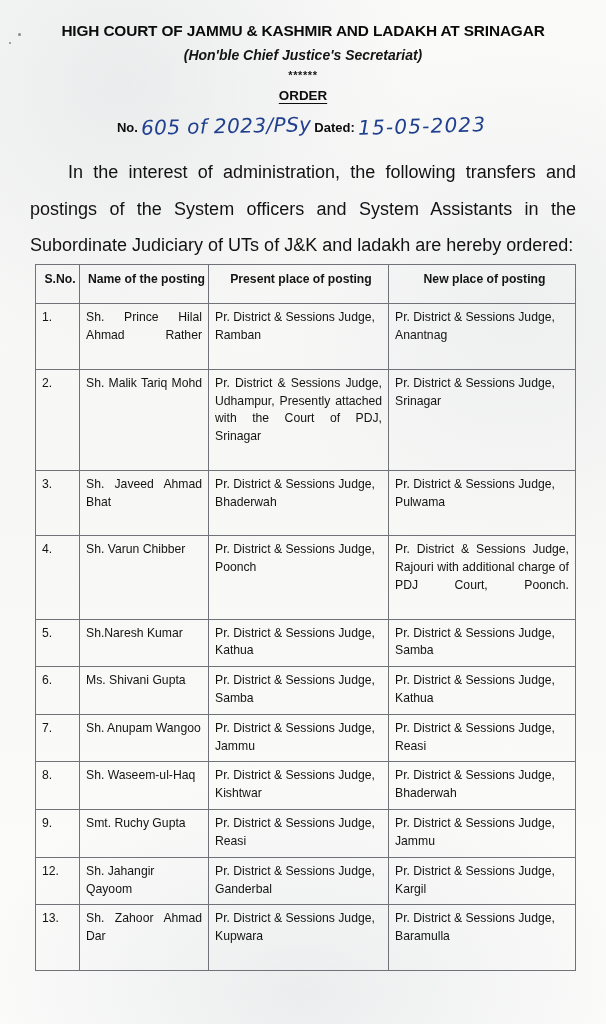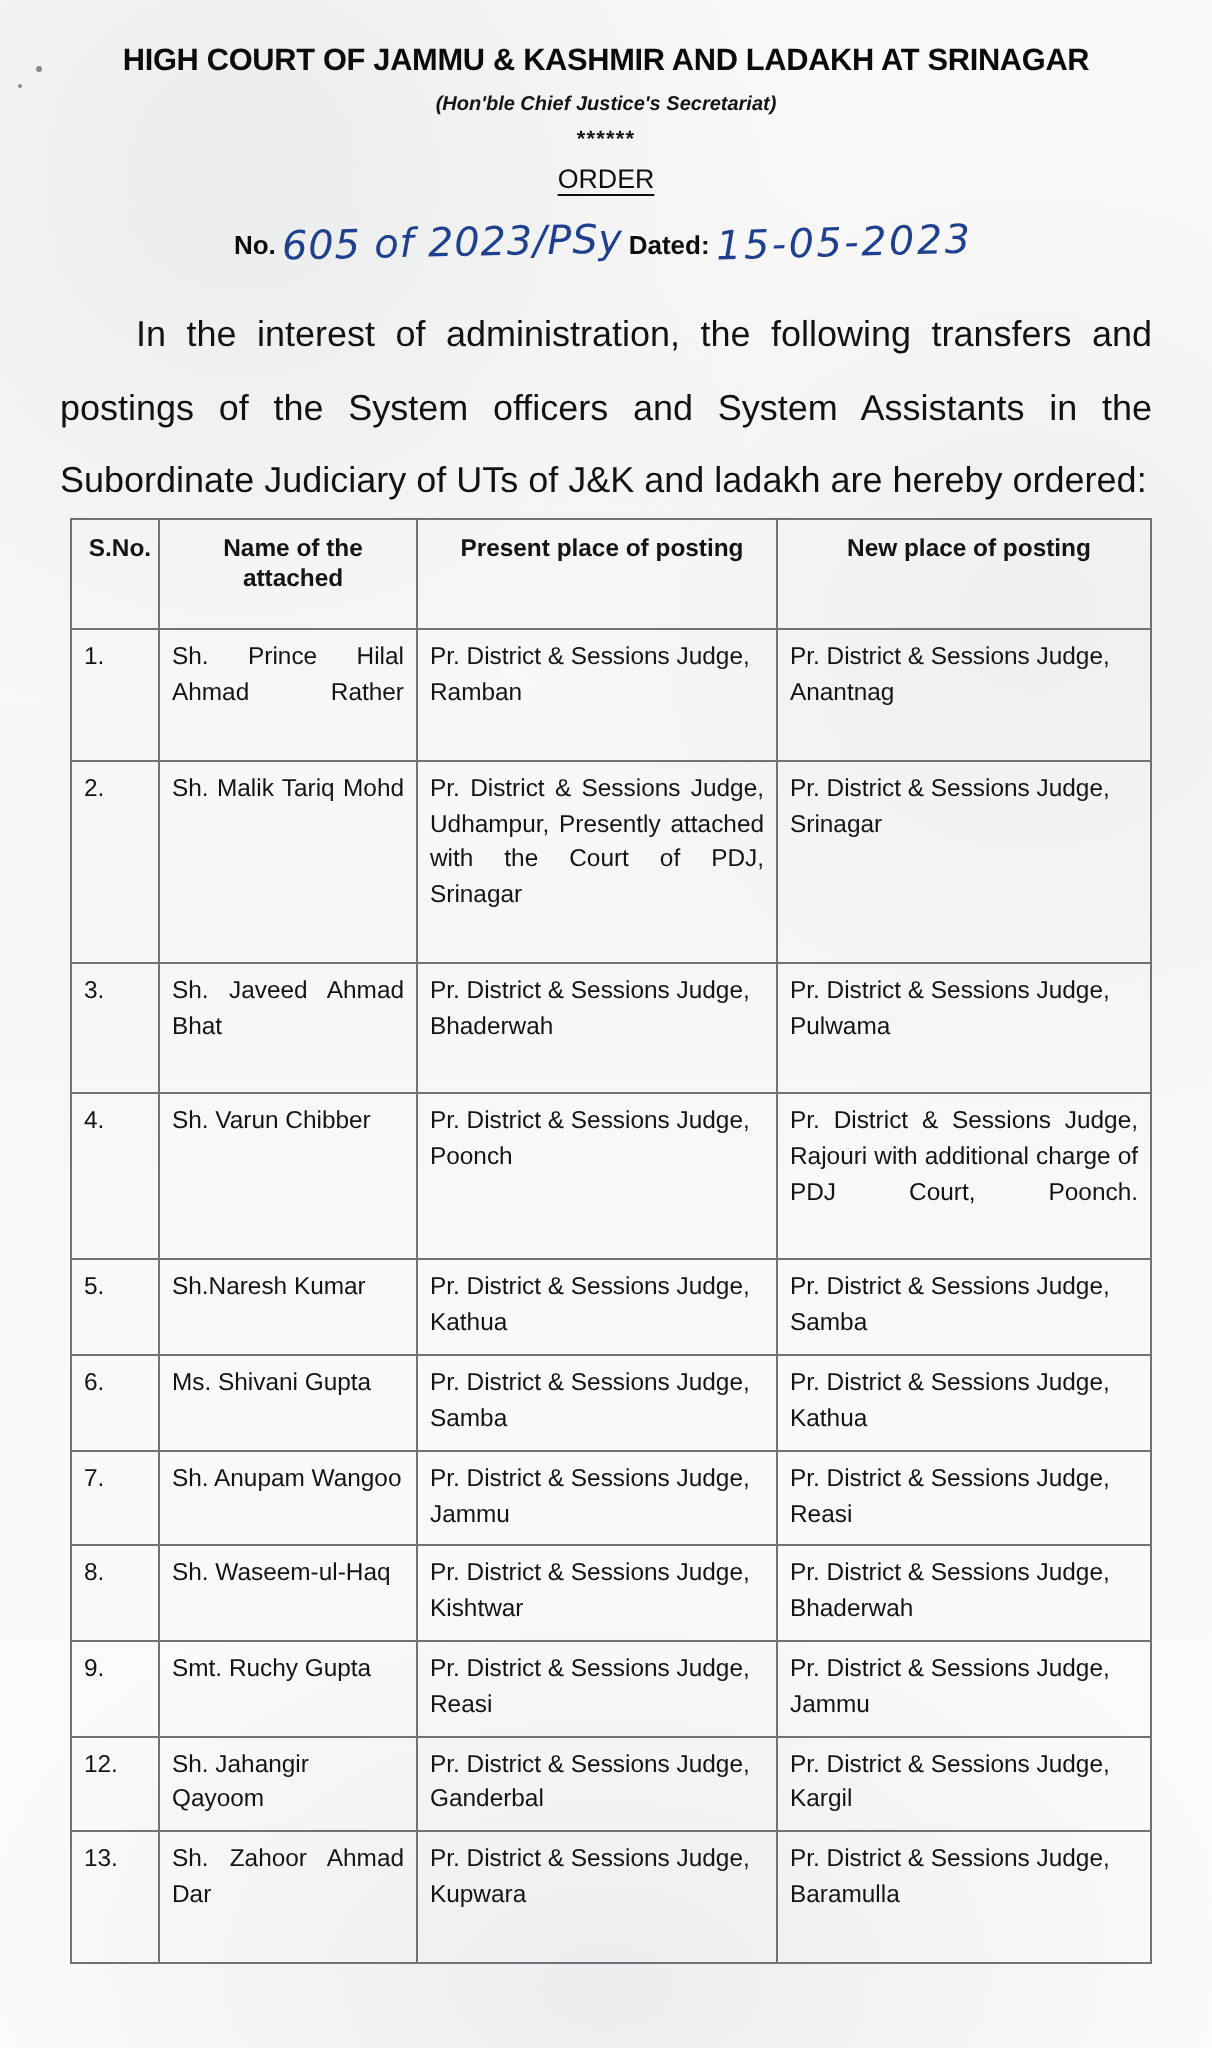--- a/index.html
+++ b/index.html
@@ -45,40 +45,40 @@
     text-align: center;
     font-size: 15.4px;
     font-weight: bold;
     letter-spacing: -0.15px;
     line-height: 1.2;
     color: #0b0b0b;
   }
   .doc-subtitle {
     margin: 7px 0 0 0;
     text-align: center;
-    font-size: 10px;
+    font-size: 14px;
     font-weight: bold;
     font-style: italic;
     color: #141414;
   }
   .asterisks {
     margin: 6px 0 0 0;
     text-align: center;
     font-size: 11px;
     font-weight: bold;
     letter-spacing: 0.6px;
     color: #151515;
   }
   .order-wrap {
     margin: 5px 0 0 0;
     text-align: center;
   }
   .order-heading {
     font-size: 13.4px;
-    font-weight: normal;
+    font-weight: bold;
     text-decoration: underline;
     text-underline-offset: 2.5px;
     color: #0d0d0d;
     margin-top: 48px;
   }
 
   .no-line {
     margin: 10px 0 0 0;
     text-align: center;
     font-size: 13px;
@@ -188,21 +188,21 @@
     <table class="transfer-table">
       <colgroup>
         <col class="c-sno">
           <col class="c-name">
           <col class="c-present">
           <col class="c-new">
       </colgroup>
       <thead>
         <tr>
           <th>S.No.</th>
-          <th>Name of the attached</th>
+          <th>Name of the posting</th>
           <th>Present place of posting</th>
           <th>New place of posting</th>
         </tr>
       </thead>
       <tbody>
           <tr>
             <td class="sno plain">1.</td>
             <td class="name">Sh. Prince Hilal Ahmad Rather</td>
             <td class="posting plain">Pr. District &amp; Sessions Judge, Ramban</td>
             <td class="posting plain">Pr. District &amp; Sessions Judge, Anantnag</td>

